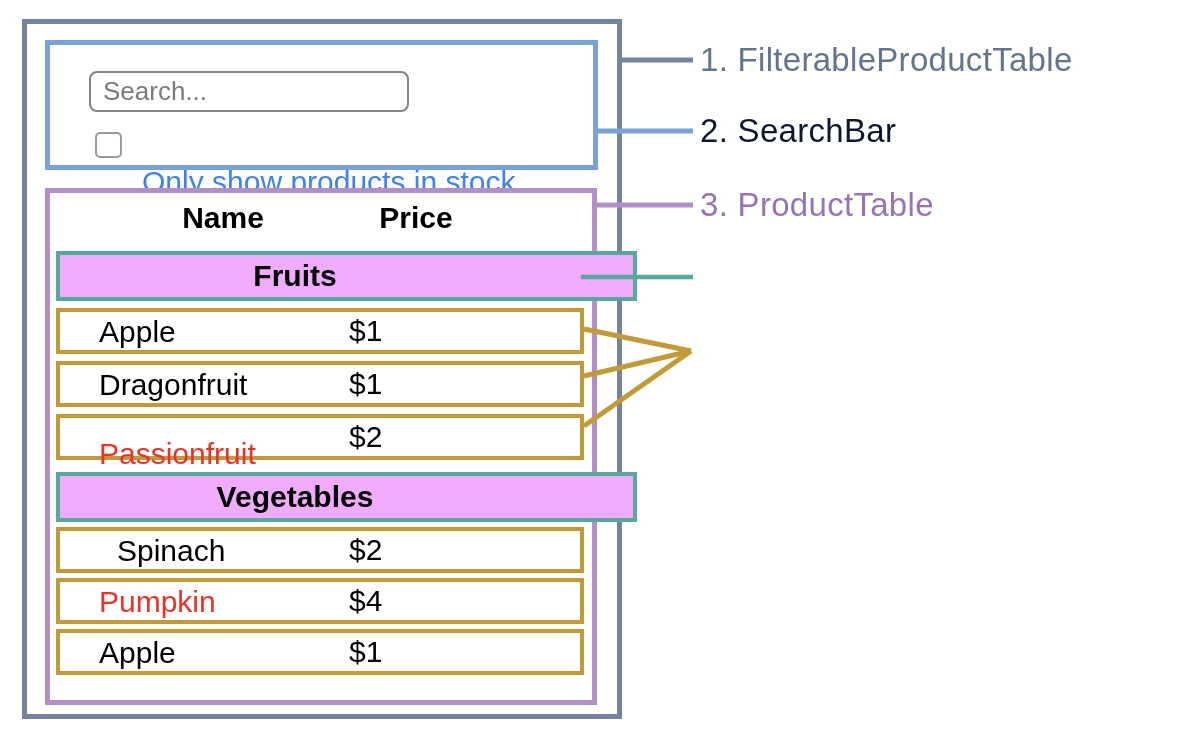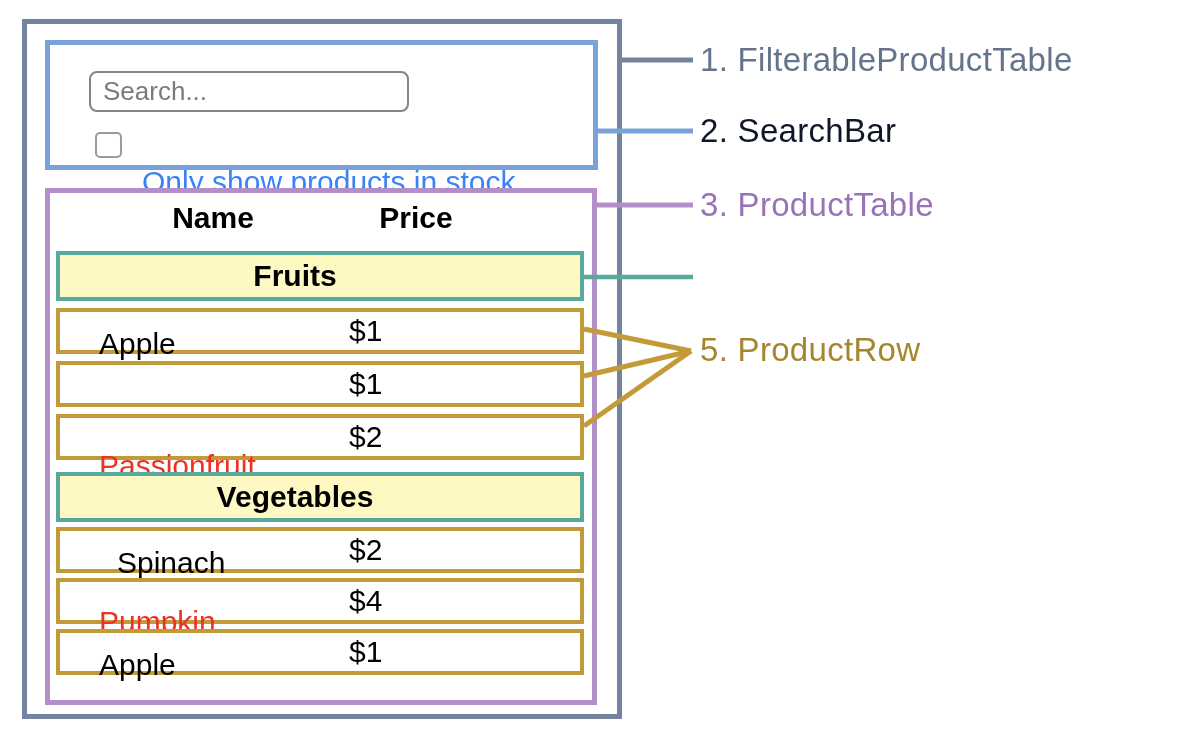--- a/index.html
+++ b/index.html
@@ -67,46 +67,46 @@
   
   .th {
     position: absolute;
     top: 201px;
     font-size: 30px;
     font-weight: bold;
     color: #000;
     white-space: nowrap;
     transform: translateX(-50%);
   }
-  .th-name { left: 213px; }
+  .th-name { left: 223px; }
   .th-price { left: 416px; }
   
   .category-row {
     position: absolute;
     box-sizing: border-box;
-    left: 56px; width: 528px; height: 50px;
+    left: 56px; width: 581px; height: 50px;
     border: 4px solid #58a99b;
-    background: #fef9c3;
+    background: #f0abfc;
   }
   .category-row .cat-label {
     position: absolute;
     left: 0; top: 0; width: 470px; height: 42px;
     display: flex; align-items: center; justify-content: center;
     font-size: 30px; font-weight: bold; color: #000;
   }
   .product-row {
     position: absolute;
     box-sizing: border-box;
     left: 56px; width: 528px; height: 46px;
     border: 4px solid #c29b38;
     background: #fff;
   }
   .product-row .cell-name {
     position: absolute;
-    left: 39px; top: 12px; height: 40px;
+    left: 39px; top: 0; height: 40px;
     display: flex; align-items: center;
     font-size: 30px; color: #000; white-space: nowrap;
   }
   .product-row .cell-price {
     position: absolute;
     left: 289px; top: 0; height: 38px;
     display: flex; align-items: center;
     font-size: 30px; color: #000; white-space: nowrap;
   }
   
@@ -150,52 +150,52 @@
 
   <div class="category-row" style="top:251px">
     <span class="cat-label">Fruits</span>
   </div>
 
   <div class="product-row" style="top:308px">
     <span class="cell-name" style="color: rgb(0, 0, 0);">Apple</span>
     <span class="cell-price">$1</span>
   </div>
   <div class="product-row" style="top:361px">
+    <span class="cell-name" style="color: rgb(0, 0, 0);">Dragonfruit</span>
     <span class="cell-price">$1</span>
   </div>
   <div class="product-row" style="top:414px">
     <span class="cell-name" style="color: rgb(238, 49, 36); margin-top: 16px;">Passionfruit</span>
     <span class="cell-price">$2</span>
   </div>
 
   <div class="category-row" style="top:472px">
     <span class="cat-label">Vegetables</span>
   </div>
 
   <div class="product-row" style="top:527px">
     <span class="cell-name" style="color: rgb(0, 0, 0); margin-left: 18px;">Spinach</span>
     <span class="cell-price">$2</span>
   </div>
   <div class="product-row" style="top:578px">
-    <span class="cell-name" style="color: rgb(238, 49, 36); margin-top: 8px;">Pumpkin</span>
+    <span class="cell-name" style="color: rgb(238, 49, 36);">Pumpkin</span>
     <span class="cell-price">$4</span>
   </div>
   <div class="product-row" style="top:629px">
     <span class="cell-name" style="color: rgb(0, 0, 0);">Apple</span>
     <span class="cell-price">$1</span>
   </div>
 
   <svg class="connectors" viewBox="0 0 1200 744" xmlns="http://www.w3.org/2000/svg">
     <line x1="622" y1="60" x2="693" y2="60" stroke-width="5" stroke="#75849e"></line>
     <line x1="598" y1="131" x2="693" y2="131" stroke-width="5" stroke="#79a2d8"></line>
     <line x1="597" y1="205" x2="693" y2="205" stroke-width="5" stroke="#b38fca"></line>
     <line x1="581" y1="277" x2="693" y2="277" stroke-width="4.5" stroke="#58a99b"></line>
     <line x1="584" y1="329" x2="691" y2="351" stroke-width="5" stroke="#c29b38"></line>
     <line x1="584" y1="376" x2="691" y2="351" stroke-width="5" stroke="#c29b38"></line>
     <line x1="584" y1="426" x2="691" y2="351" stroke-width="5" stroke="#c29b38"></line>
   </svg>
 
   <div class="annotation ann-1" style="color: rgb(100, 116, 140);">1. FilterableProductTable</div>
   <div class="annotation ann-2" style="color: #0f172a;">2. SearchBar</div>
   <div class="annotation ann-3" style="color: rgb(152, 115, 182);">3. ProductTable</div>
-  <div class="annotation ann-5" style="color: rgb(165, 134, 46);">5. ProductRow</div>
 
 </div>
 
 </body></html>

